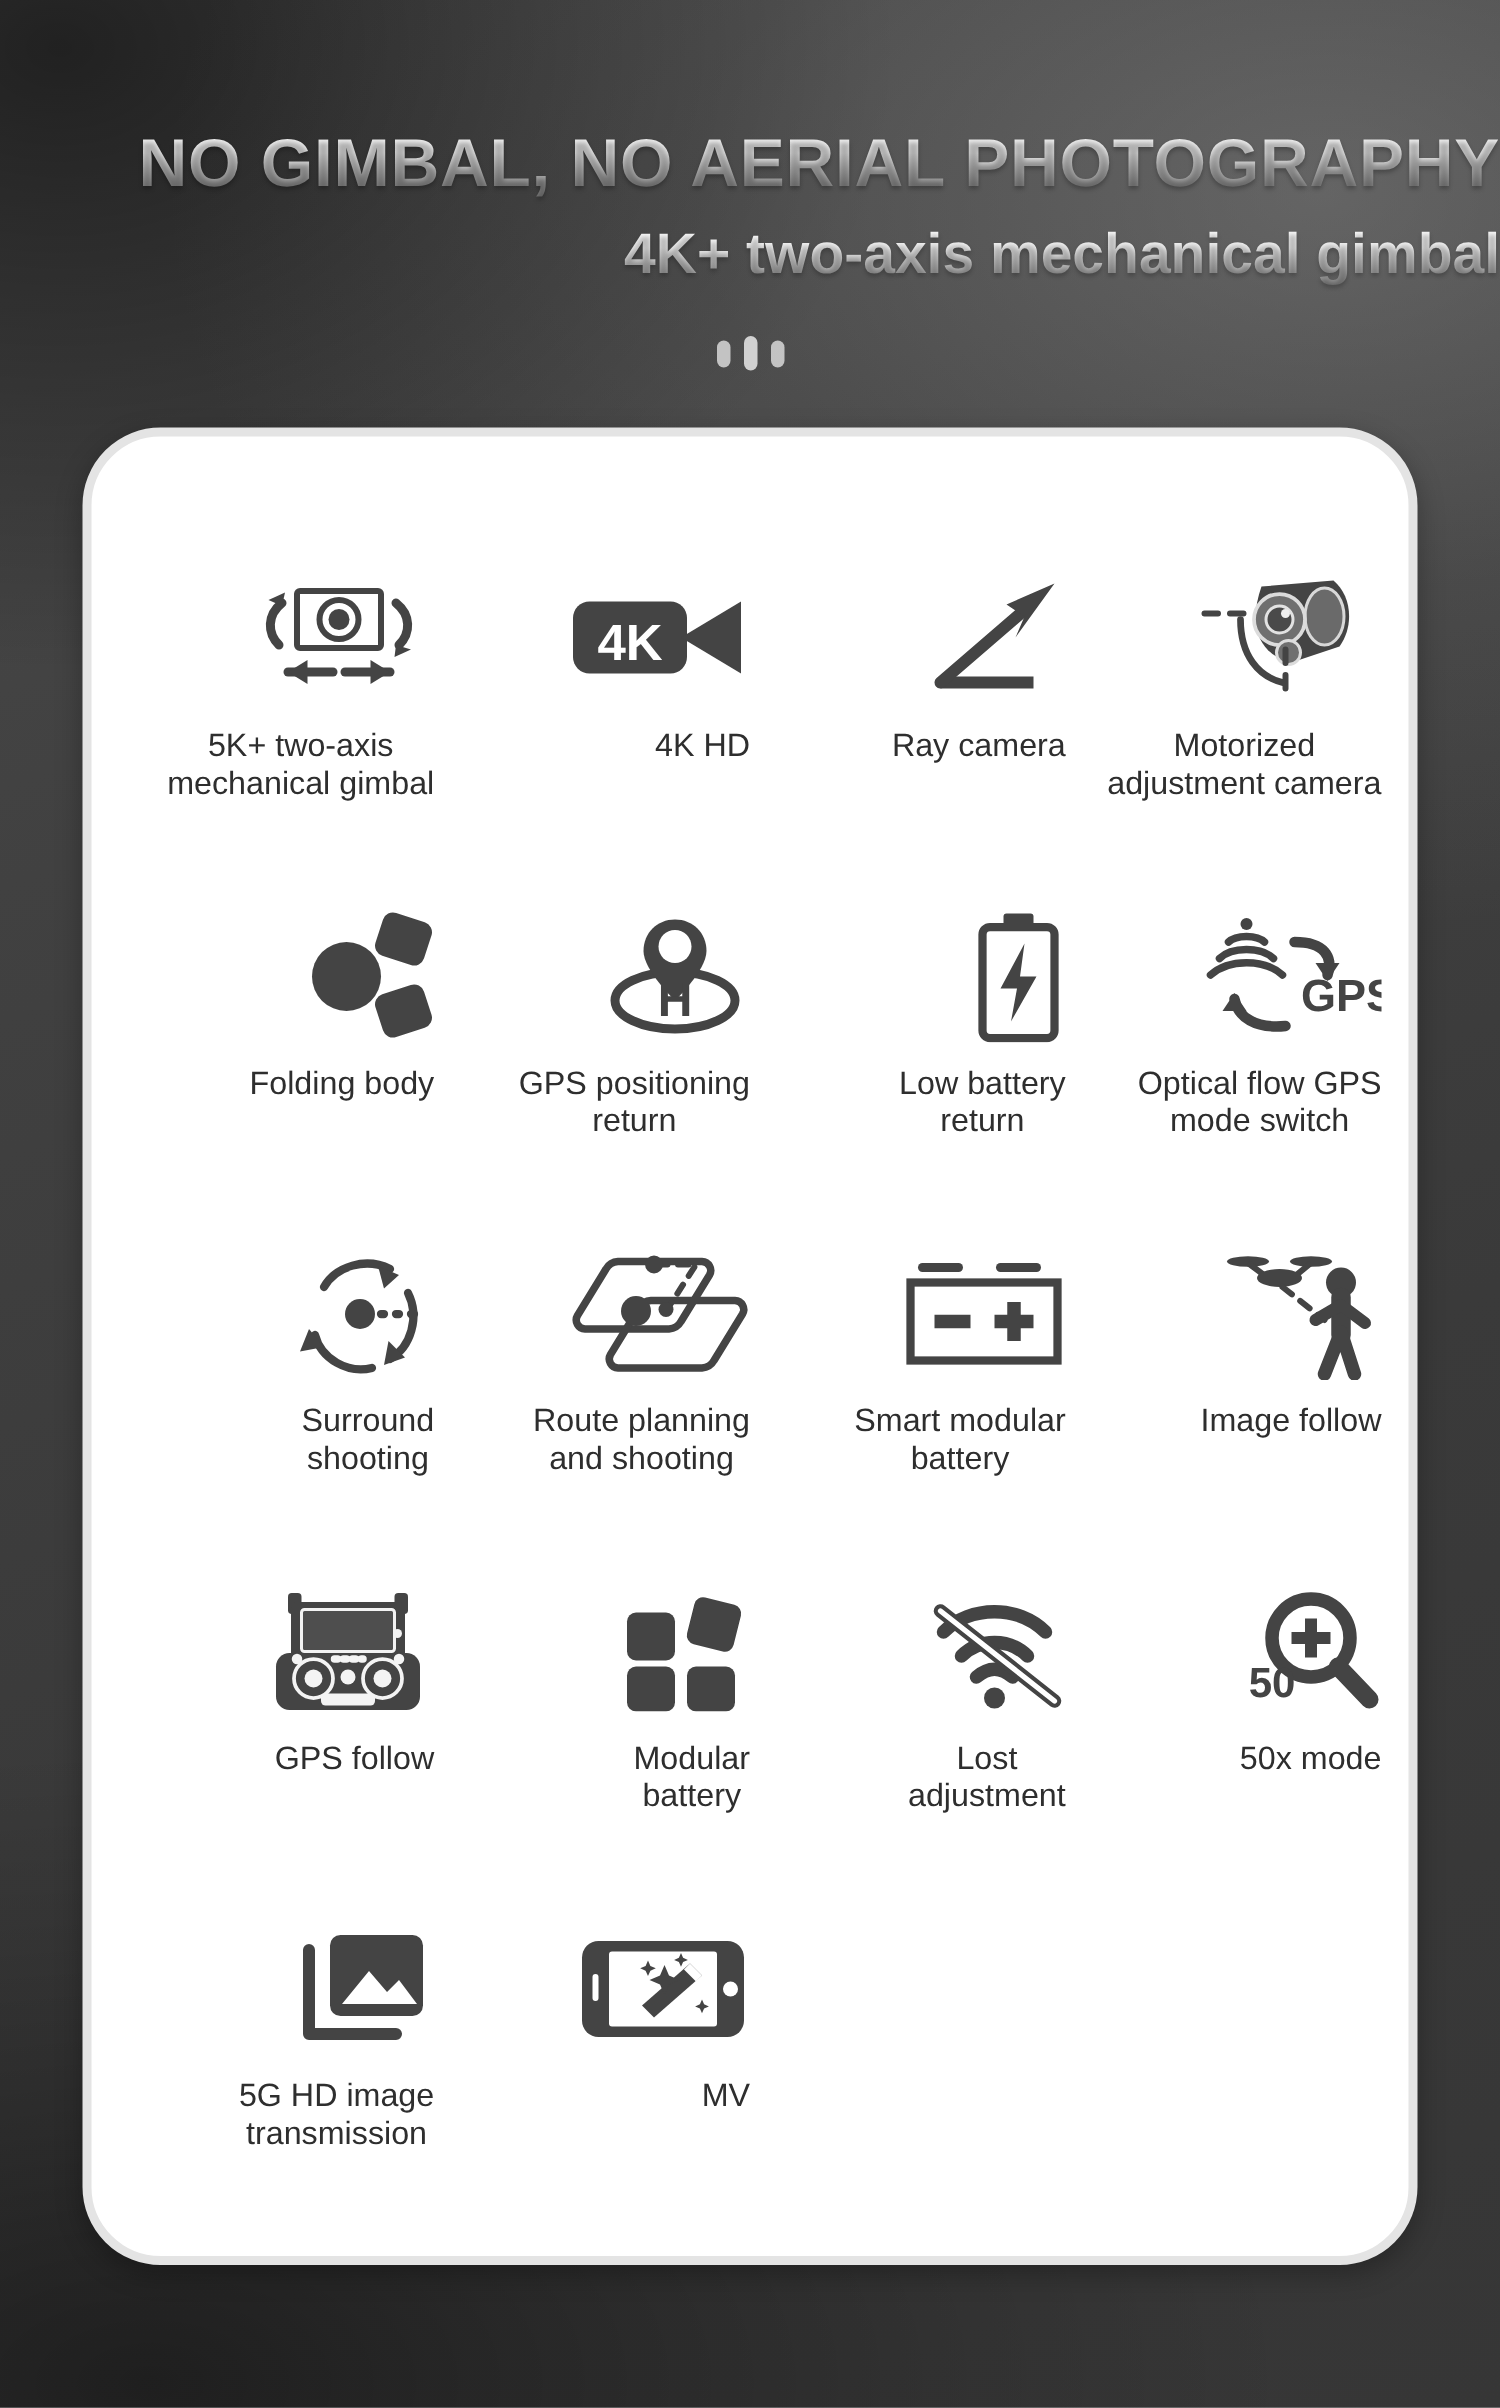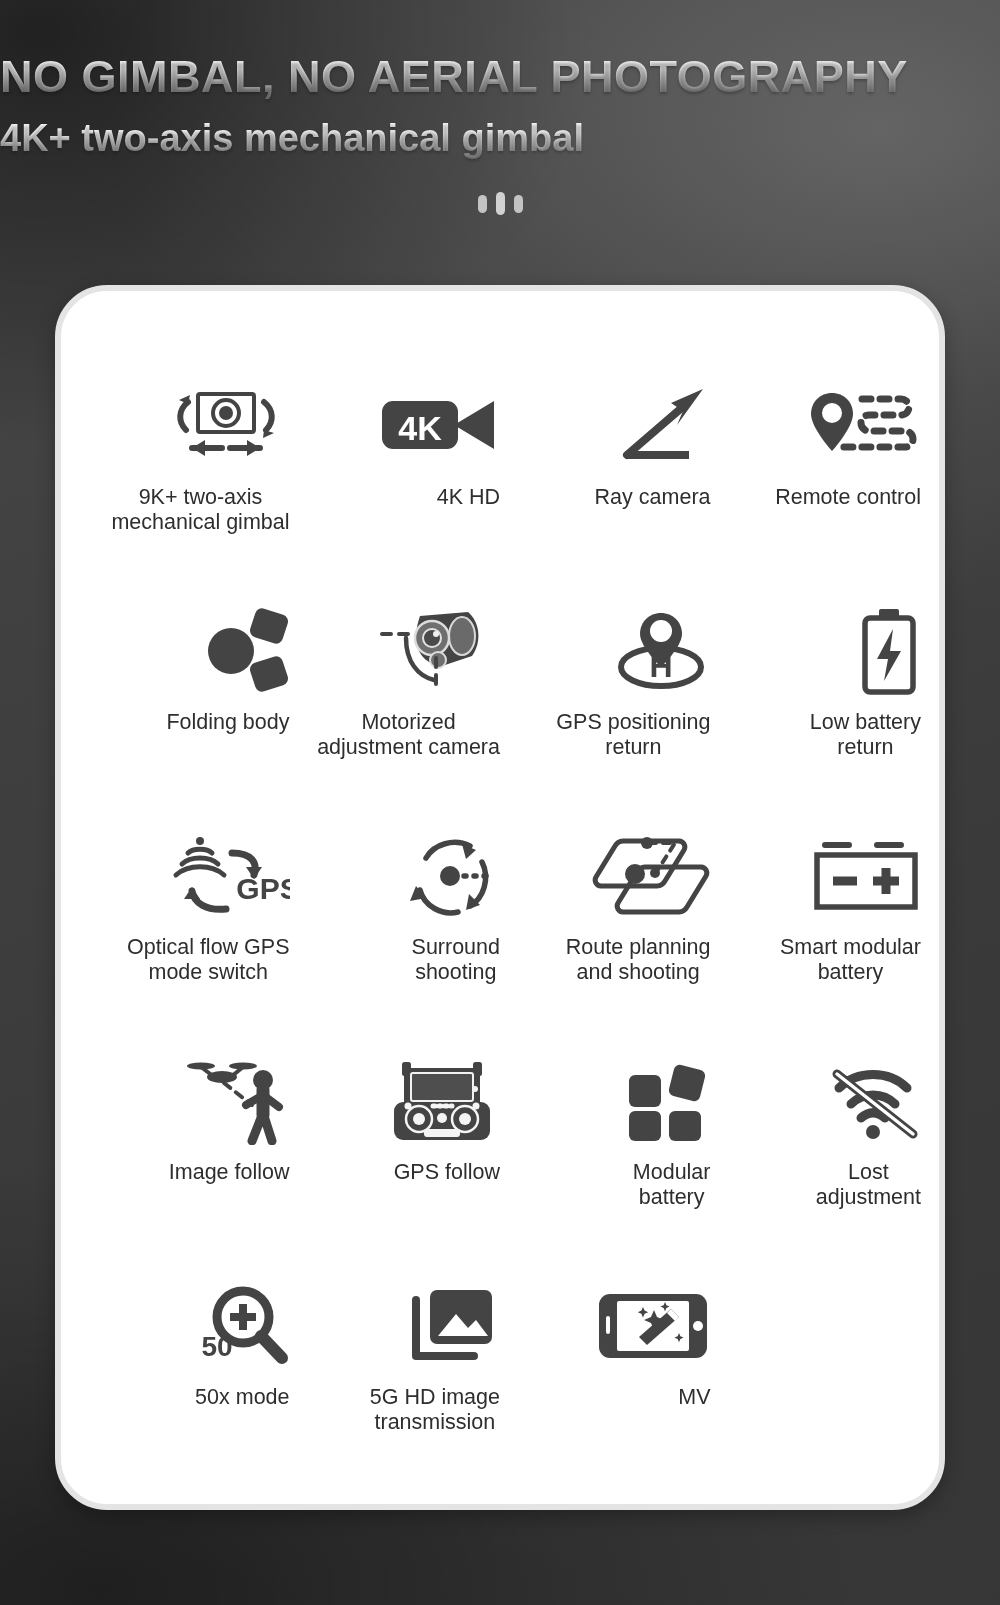--- a/index.html
+++ b/index.html
@@ -22,22 +22,22 @@
       radial-gradient(ellipse 700px 520px at 4% 2%, rgba(0,0,0,0.55) 0%, rgba(0,0,0,0.18) 55%, rgba(0,0,0,0) 80%),
       radial-gradient(ellipse 900px 500px at 10% 99%, rgba(0,0,0,0.45) 0%, rgba(0,0,0,0.10) 60%, rgba(0,0,0,0) 85%),
       linear-gradient(160deg, #4a4a4a 0%, #414141 30%, #3a3a3a 62%, #363636 100%);
     overflow: hidden;
   }
 
   
   .header {
     position: absolute;
     top: 0; left: 0; right: 0;
-    text-align: left;
-    padding-top: 54px;
+    text-align: right;
+    padding-top: 86px;
   }
   .headline {
     font-size: 45px;
     font-weight: 700;
     letter-spacing: 0.5px;
     line-height: 1.04;
     white-space: nowrap;
     background: linear-gradient(180deg, #f2f2f2 0%, #e8e8e8 34%, #b9b9b9 56%, #8e8e8e 78%, #6f6f6f 100%);
     -webkit-background-clip: text;
     background-clip: text;
@@ -148,21 +148,21 @@
       <path d="M26 16 C16 24 16 36 24 44" stroke="#444444" stroke-width="6" stroke-linecap="round" fill="none"></path>
       <path d="M26 18 l-9 -4 l11 -5 z" fill="#444444"></path>
       <path d="M102 16 C112 24 112 36 104 44" stroke="#444444" stroke-width="6" stroke-linecap="round" fill="none"></path>
       <path d="M102 44 l10 3 l-11 5 z" fill="#444444"></path>
       <path d="M30 62 h30" stroke="#444444" stroke-width="6" stroke-linecap="round"></path>
       <path d="M30 62 l13 -8 v16 z" fill="#444444"></path>
       <path d="M68 62 h30" stroke="#444444" stroke-width="6" stroke-linecap="round"></path>
       <path d="M98 62 l-13 -8 v16 z" fill="#444444"></path>
     </svg>
           </div>
-          <div class="label">9K+ two-axis
+          <div class="label">5K+ two-axis
 mechanical gimbal</div>
         </div>
         <div class="cell">
           <div class="icon-box">
     <svg width="120" height="62" viewBox="0 0 120 62" fill="none">
       <rect x="2" y="6" width="76" height="48" rx="11" fill="#444444"></rect>
       <path d="M74 30 L114 6 V54 Z" fill="#444444"></path>
       <text x="40" y="45" font-family="Liberation Sans, sans-serif" font-size="34" font-weight="700" fill="#ffffff" text-anchor="middle">4K</text>
     </svg>
           </div>
@@ -170,57 +170,47 @@
         </div>
         <div class="cell">
           <div class="icon-box">
     <svg width="92" height="82" viewBox="0 0 92 82" fill="none">
       <path d="M8 70 h62" stroke="#444444" stroke-width="8" stroke-linecap="butt"></path>
       <path d="M8 70 L66 20" stroke="#444444" stroke-width="8" stroke-linecap="round"></path>
       <path d="M84 4 L52 18 L64 26 L58 40 Z" fill="#444444"></path>
     </svg>
           </div>
           <div class="label">Ray camera</div>
-        </div>
-        <div class="cell">
-          <div class="icon-box">
-    <svg width="120" height="78" viewBox="0 0 120 78" fill="none">
-      <path d="M31 6 C19 6 10 15 10 27 C10 41 31 64 31 64 C31 64 52 41 52 27 C52 15 43 6 31 6 Z" fill="#444444"></path>
-      <circle cx="31" cy="26" r="10" fill="#ffffff"></circle>
-      <path d="M61 12 H100 a8 8 0 0 1 0 16 H68 a8 8 0 0 0 0 16 H104 a8 8 0 0 1 0 16 H40" stroke="#444444" stroke-width="7" stroke-linecap="round" fill="none" stroke-dasharray="9 9"></path>
-    </svg>
-          </div>
-          <div class="label">Remote control</div>
-        </div>
-        <div class="cell">
-          <div class="icon-box">
-    <svg width="94" height="88" viewBox="0 0 94 88" fill="none">
-      <circle cx="35" cy="44" r="23" fill="#444444"></circle>
-      <rect x="56" y="4" width="34" height="30" rx="7" fill="#444444" transform="rotate(18 73 19)"></rect>
-      <rect x="56" y="52" width="34" height="30" rx="7" fill="#444444" transform="rotate(-18 73 67)"></rect>
-    </svg>
-          </div>
-          <div class="label">Folding body</div>
         </div>
         <div class="cell">
           <div class="icon-box">
     <svg width="124" height="86" viewBox="0 0 124 86" fill="none">
       <path d="M44 8 L92 4 C104 14 106 34 96 48 L66 58 C44 56 34 36 44 8 Z" fill="#444444"></path>
       <ellipse cx="86" cy="28" rx="13" ry="19" fill="#6a6a6a" stroke="#d8d8d8" stroke-width="2"></ellipse>
       <circle cx="56" cy="30" r="17" fill="#6f6f6f" stroke="#dcdcdc" stroke-width="2.5"></circle>
       <circle cx="56" cy="30" r="9" fill="#4a4a4a" stroke="#e2e2e2" stroke-width="2"></circle>
       <circle cx="60" cy="26" r="3" fill="#efefef"></circle>
       <circle cx="62" cy="52" r="8" fill="#6f6f6f" stroke="#dcdcdc" stroke-width="2"></circle>
       <path d="M6 26 H40" stroke="#444444" stroke-width="4" stroke-dasharray="9 8" stroke-linecap="round"></path>
       <path d="M60 50 V82" stroke="#444444" stroke-width="4" stroke-dasharray="9 8" stroke-linecap="round"></path>
       <path d="M30 30 C30 54 42 68 58 72" stroke="#444444" stroke-width="4.5" fill="none" stroke-linecap="round"></path>
     </svg>
           </div>
           <div class="label">Motorized
 adjustment camera</div>
+        </div>
+        <div class="cell">
+          <div class="icon-box">
+    <svg width="94" height="88" viewBox="0 0 94 88" fill="none">
+      <circle cx="35" cy="44" r="23" fill="#444444"></circle>
+      <rect x="56" y="4" width="34" height="30" rx="7" fill="#444444" transform="rotate(18 73 19)"></rect>
+      <rect x="56" y="52" width="34" height="30" rx="7" fill="#444444" transform="rotate(-18 73 67)"></rect>
+    </svg>
+          </div>
+          <div class="label">Folding body</div>
         </div>
         <div class="cell">
           <div class="icon-box">
     <svg width="100" height="84" viewBox="0 0 100 84" fill="none">
       <ellipse cx="50" cy="58" rx="40" ry="19" stroke="#444444" stroke-width="6" fill="none"></ellipse>
       <path d="M50 4 C38 4 29 13 29 25 C29 38 50 58 50 58 C50 58 71 38 71 25 C71 13 62 4 50 4 Z" fill="#444444"></path>
       <circle cx="50" cy="22" r="11" fill="#ffffff"></circle>
       <text x="50" y="68" font-family="Liberation Sans, sans-serif" font-size="32" font-weight="700" fill="#444444" text-anchor="middle">H</text>
     </svg>
           </div>

